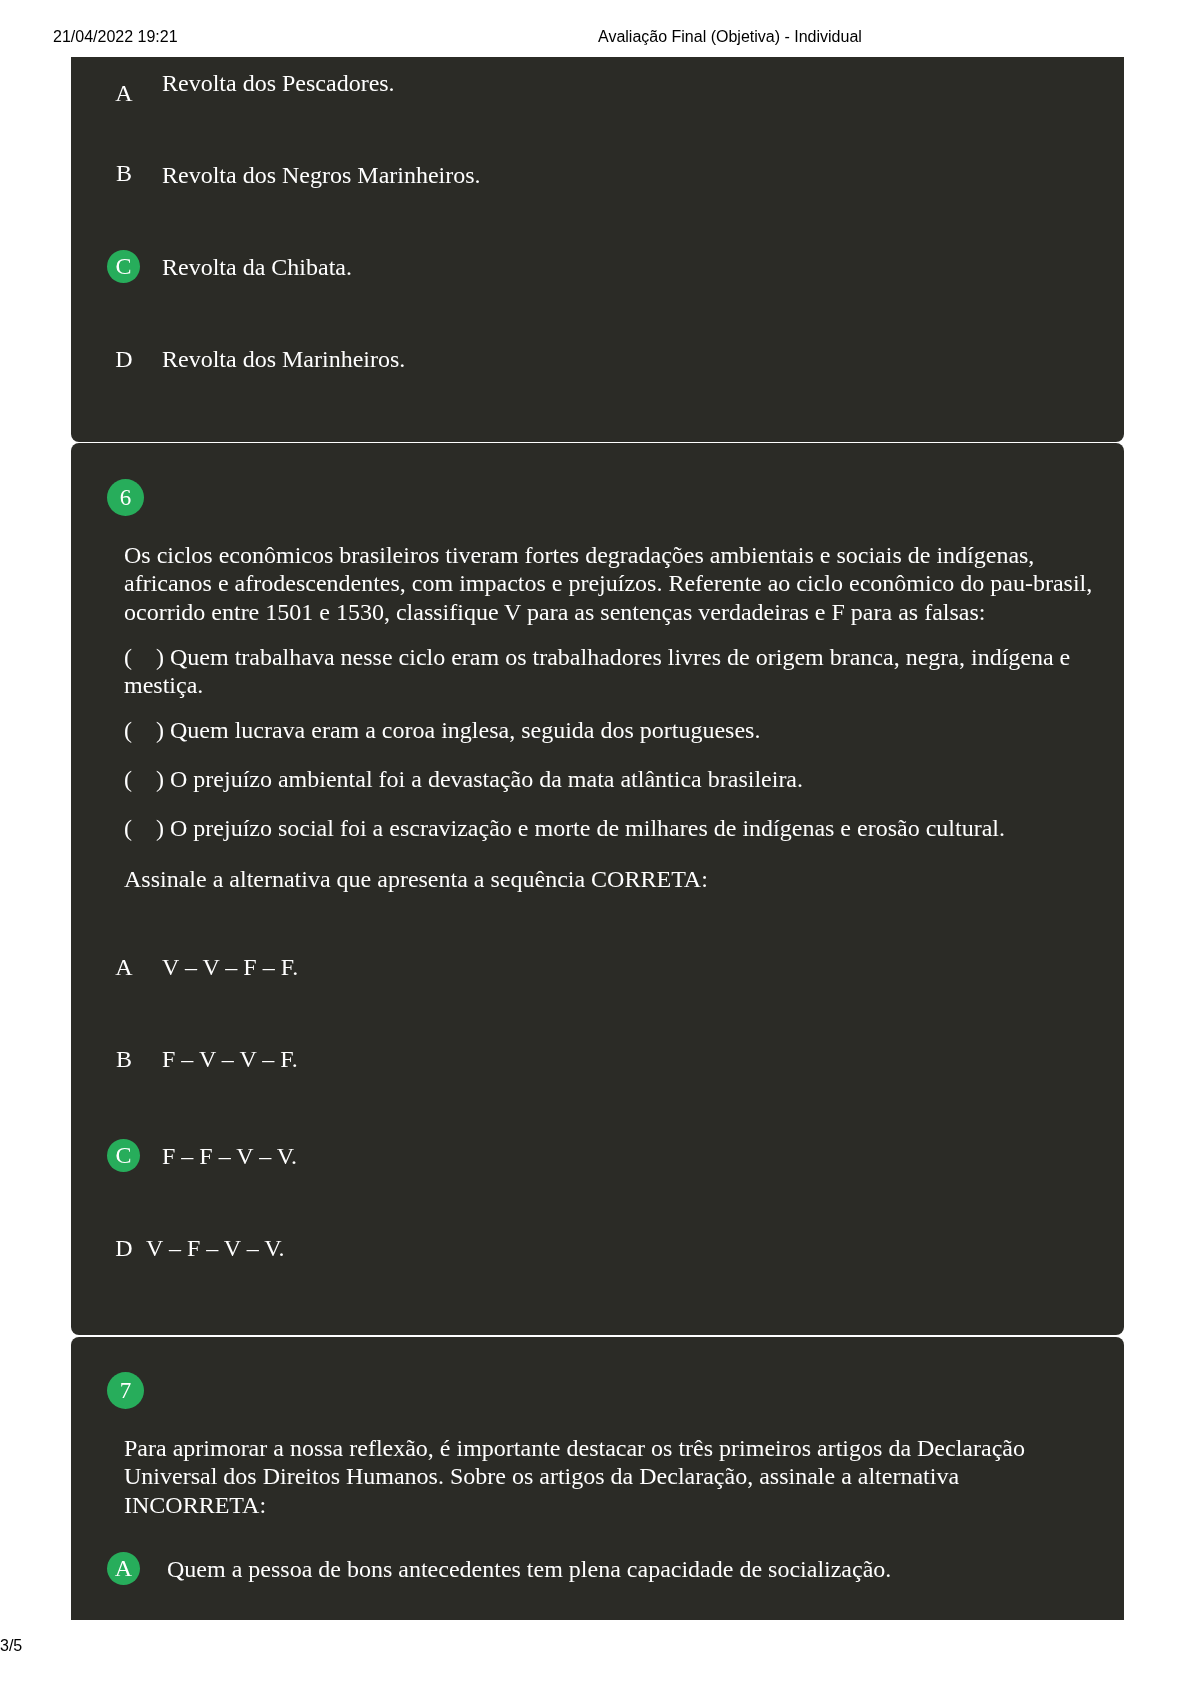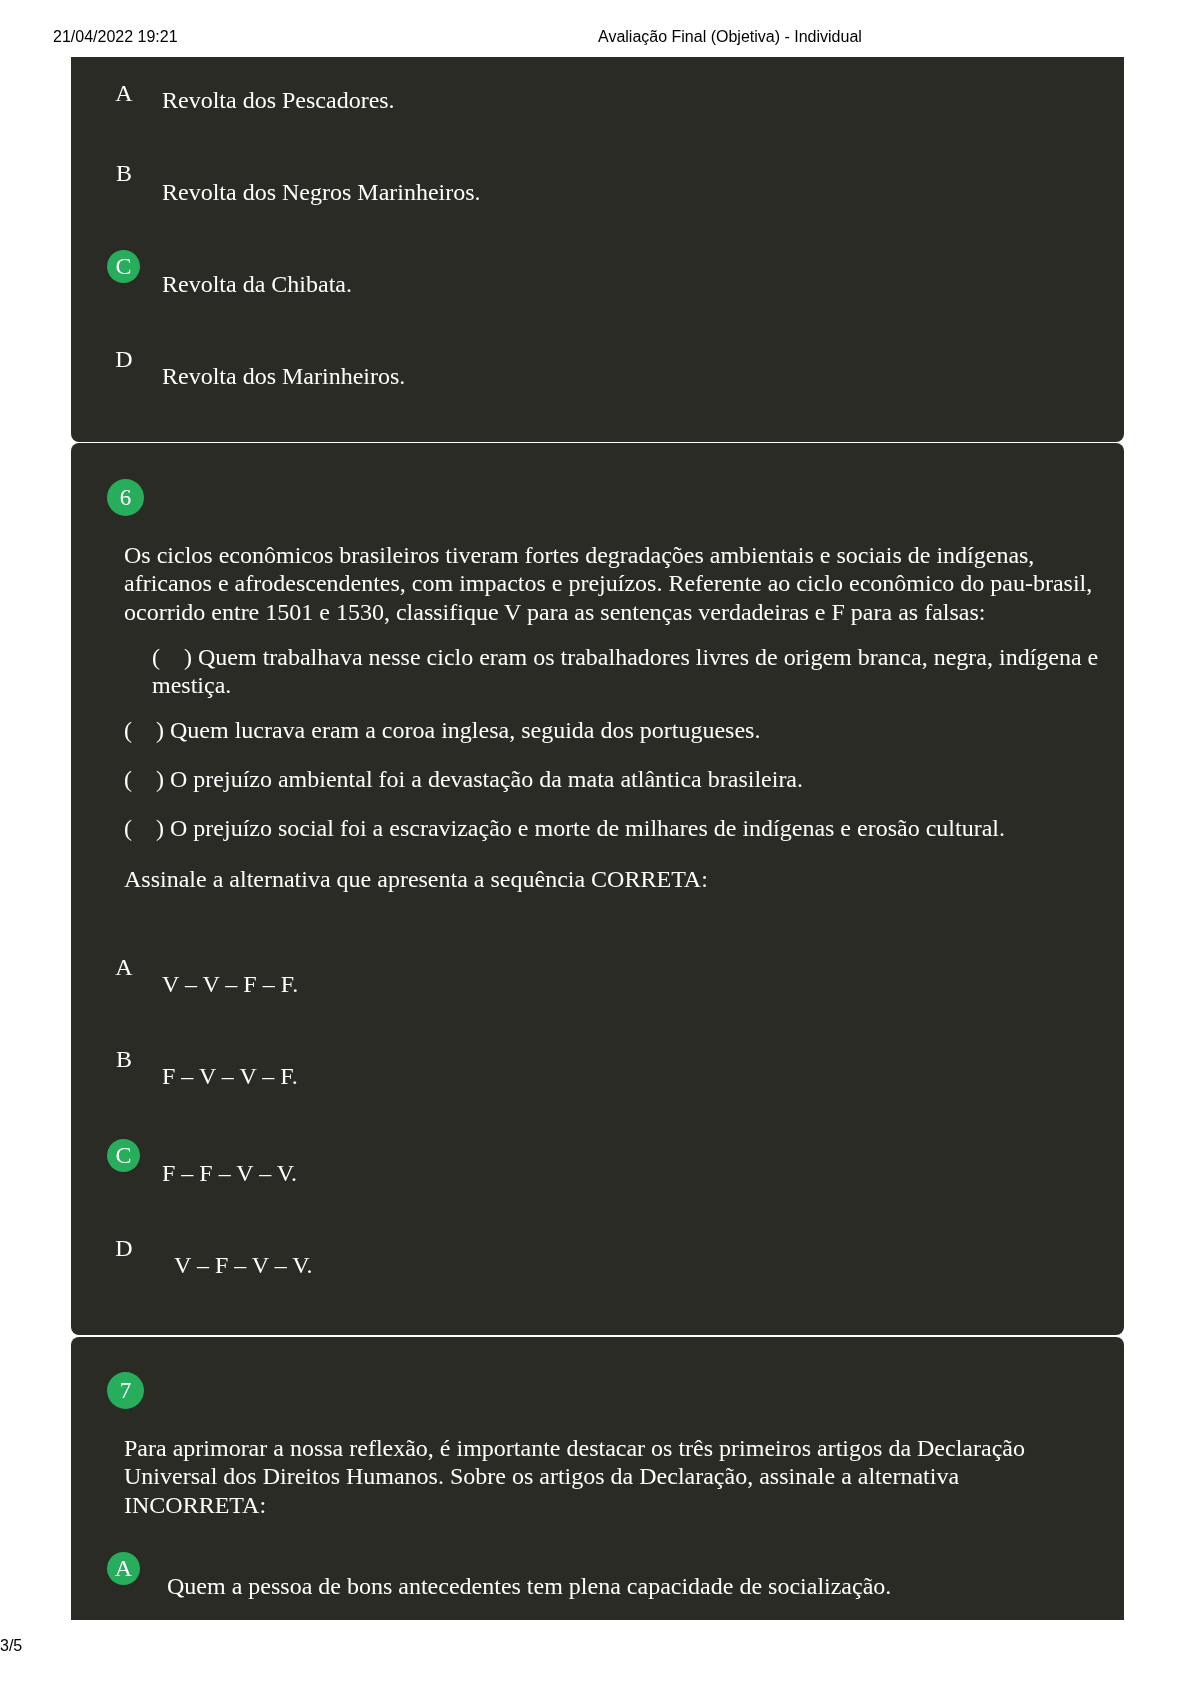--- a/index.html
+++ b/index.html
@@ -24,21 +24,21 @@
 
   .badge{position:absolute;width:37px;height:37px;border-radius:50%;background:#27ad5b;
          color:#fff;font-size:23px;line-height:37px;text-align:center;}
 
   .qtext{position:absolute;left:124px;width:982px;font-size:24px;line-height:28.3px;
          color:#fff;white-space:pre-wrap;}
 
   .opt-letter{position:absolute;font-size:24px;line-height:1;color:#fff;text-align:center;width:24px;}
   .opt-circle{position:absolute;width:33px;height:33px;border-radius:50%;background:#27ad5b;
               font-size:24px;line-height:33px;text-align:center;color:#fff;}
-  .opt-text{position:absolute;font-size:24px;line-height:1;color:#fff;white-space:nowrap;margin-top:17px;}
+  .opt-text{position:absolute;font-size:24px;line-height:1;color:#fff;white-space:nowrap;}
 </style>
 </head>
 <body>
 
 <div class="page">
 
   <div class="print-hdr">
     <div class="date">21/04/2022 19:21</div>
     <div class="title">Avaliação Final (Objetiva) - Individual</div>
   </div>
@@ -57,37 +57,37 @@
 
     <div class="opt-circle" style="left:107px;top:250px;">C</div>
     <div class="opt-text" style="left:162px;top:255px;">Revolta da Chibata.</div>
 
     <div class="opt-letter" style="left:112px;top:347px;">D</div>
     <div class="opt-text" style="left:162px;top:347px;">Revolta dos Marinheiros.</div>
 
     <div class="badge" style="left:107px;top:479px;">6</div>
 
     <div class="qtext" style="top:541px;">Os ciclos econômicos brasileiros tiveram fortes degradações ambientais e sociais de indígenas, africanos e afrodescendentes, com impactos e prejuízos. Referente ao ciclo econômico do pau-brasil, ocorrido entre 1501 e 1530, classifique V para as sentenças verdadeiras e F para as falsas:</div>
-    <div class="qtext" style="top:643px;margin-left:28px;">(    ) Quem trabalhava nesse ciclo eram os trabalhadores livres de origem branca, negra, indígena e mestiça.</div>
+    <div class="qtext" style="top:643px;">(    ) Quem trabalhava nesse ciclo eram os trabalhadores livres de origem branca, negra, indígena e mestiça.</div>
     <div class="qtext" style="top:716px;">(    ) Quem lucrava eram a coroa inglesa, seguida dos portugueses.</div>
     <div class="qtext" style="top:765px;">(    ) O prejuízo ambiental foi a devastação da mata atlântica brasileira.</div>
     <div class="qtext" style="top:814px;">(    ) O prejuízo social foi a escravização e morte de milhares de indígenas e erosão cultural.</div>
     <div class="qtext" style="top:865px;">Assinale a alternativa que apresenta a sequência CORRETA:</div>
 
     <div class="opt-letter" style="left:112px;top:955px;">A</div>
     <div class="opt-text" style="left:162px;top:955px;">V – V – F – F.</div>
 
     <div class="opt-letter" style="left:112px;top:1047px;">B</div>
     <div class="opt-text" style="left:162px;top:1047px;">F – V – V – F.</div>
 
     <div class="opt-circle" style="left:107px;top:1139px;">C</div>
     <div class="opt-text" style="left:162px;top:1144px;">F – F – V – V.</div>
 
     <div class="opt-letter" style="left:112px;top:1236px;">D</div>
-    <div class="opt-text" style="left:174px;top:1236px;">V – F – V – V.</div>
+    <div class="opt-text" style="left:146px;top:1236px;">V – F – V – V.</div>
 
     <div class="badge" style="left:107px;top:1372px;">7</div>
     <div class="qtext" style="top:1434px;">Para aprimorar a nossa reflexão, é importante destacar os três primeiros artigos da Declaração Universal dos Direitos Humanos. Sobre os artigos da Declaração, assinale a alternativa INCORRETA:</div>
 
     <div class="opt-circle" style="left:107px;top:1552px;">A</div>
     <div class="opt-text" style="left:167px;top:1557px;">Quem a pessoa de bons antecedentes tem plena capacidade de socialização.</div>
   </div>
 
   <div class="print-ftr">3/5</div>
 </div>

